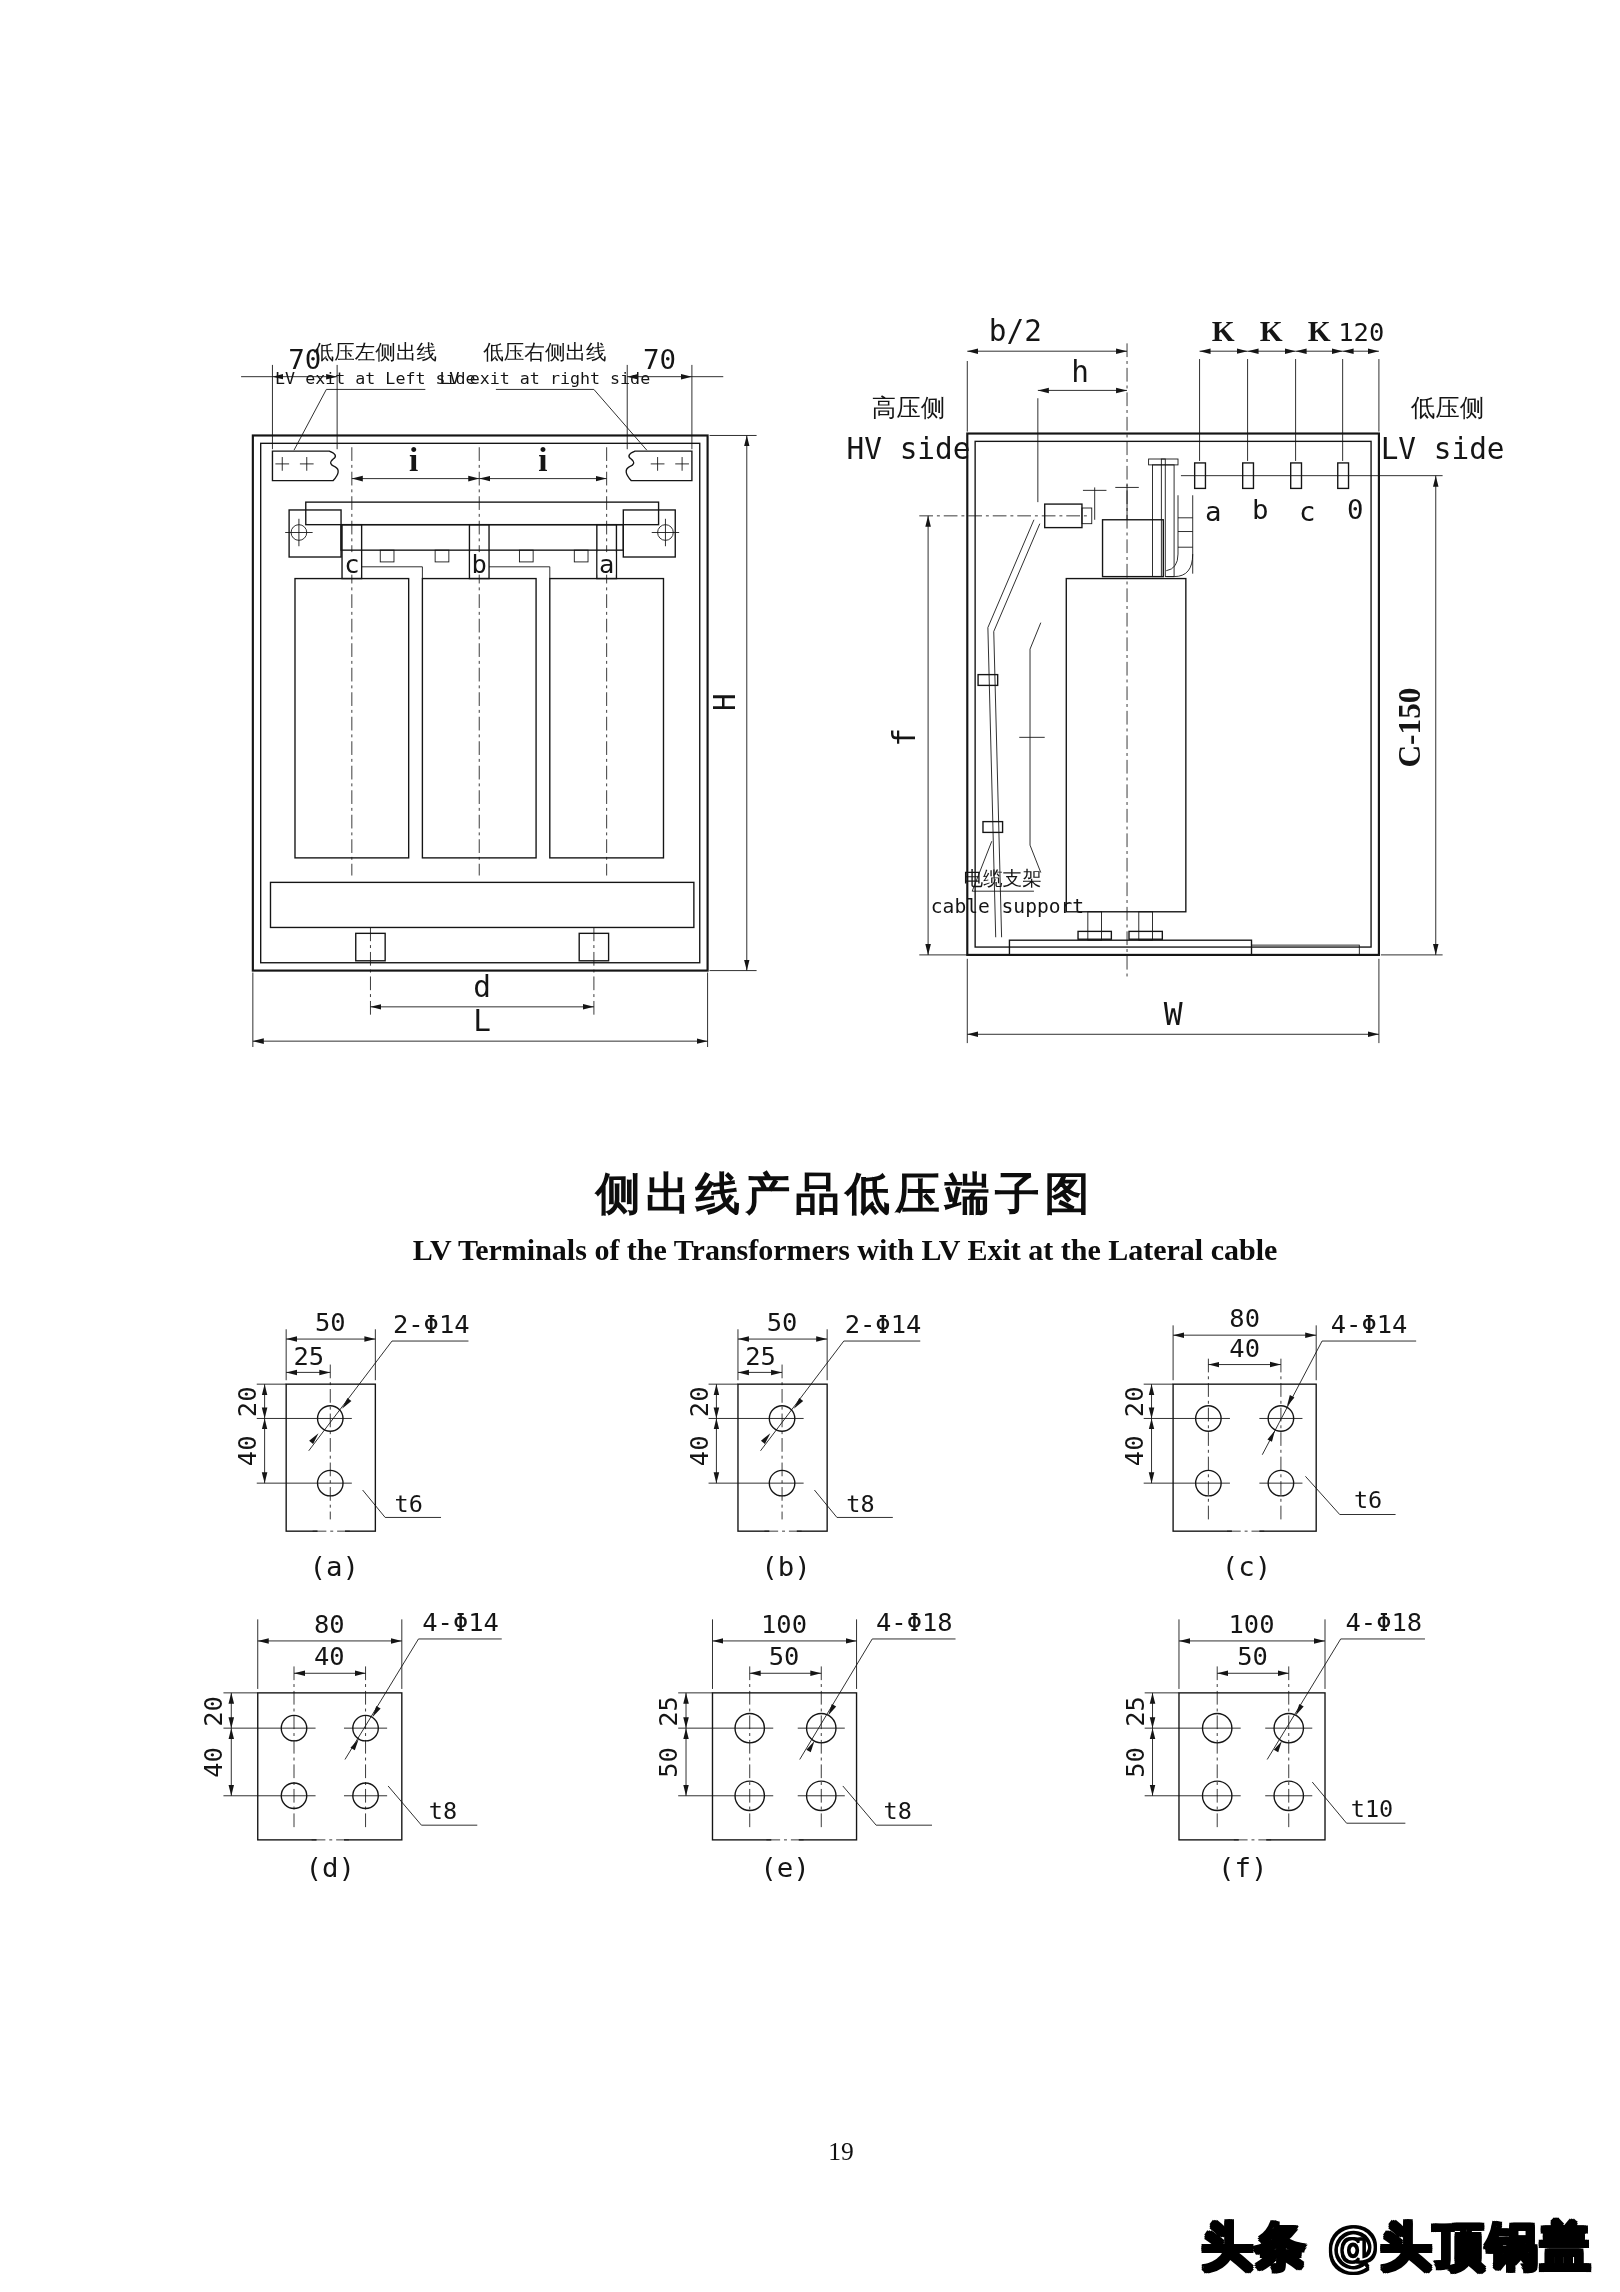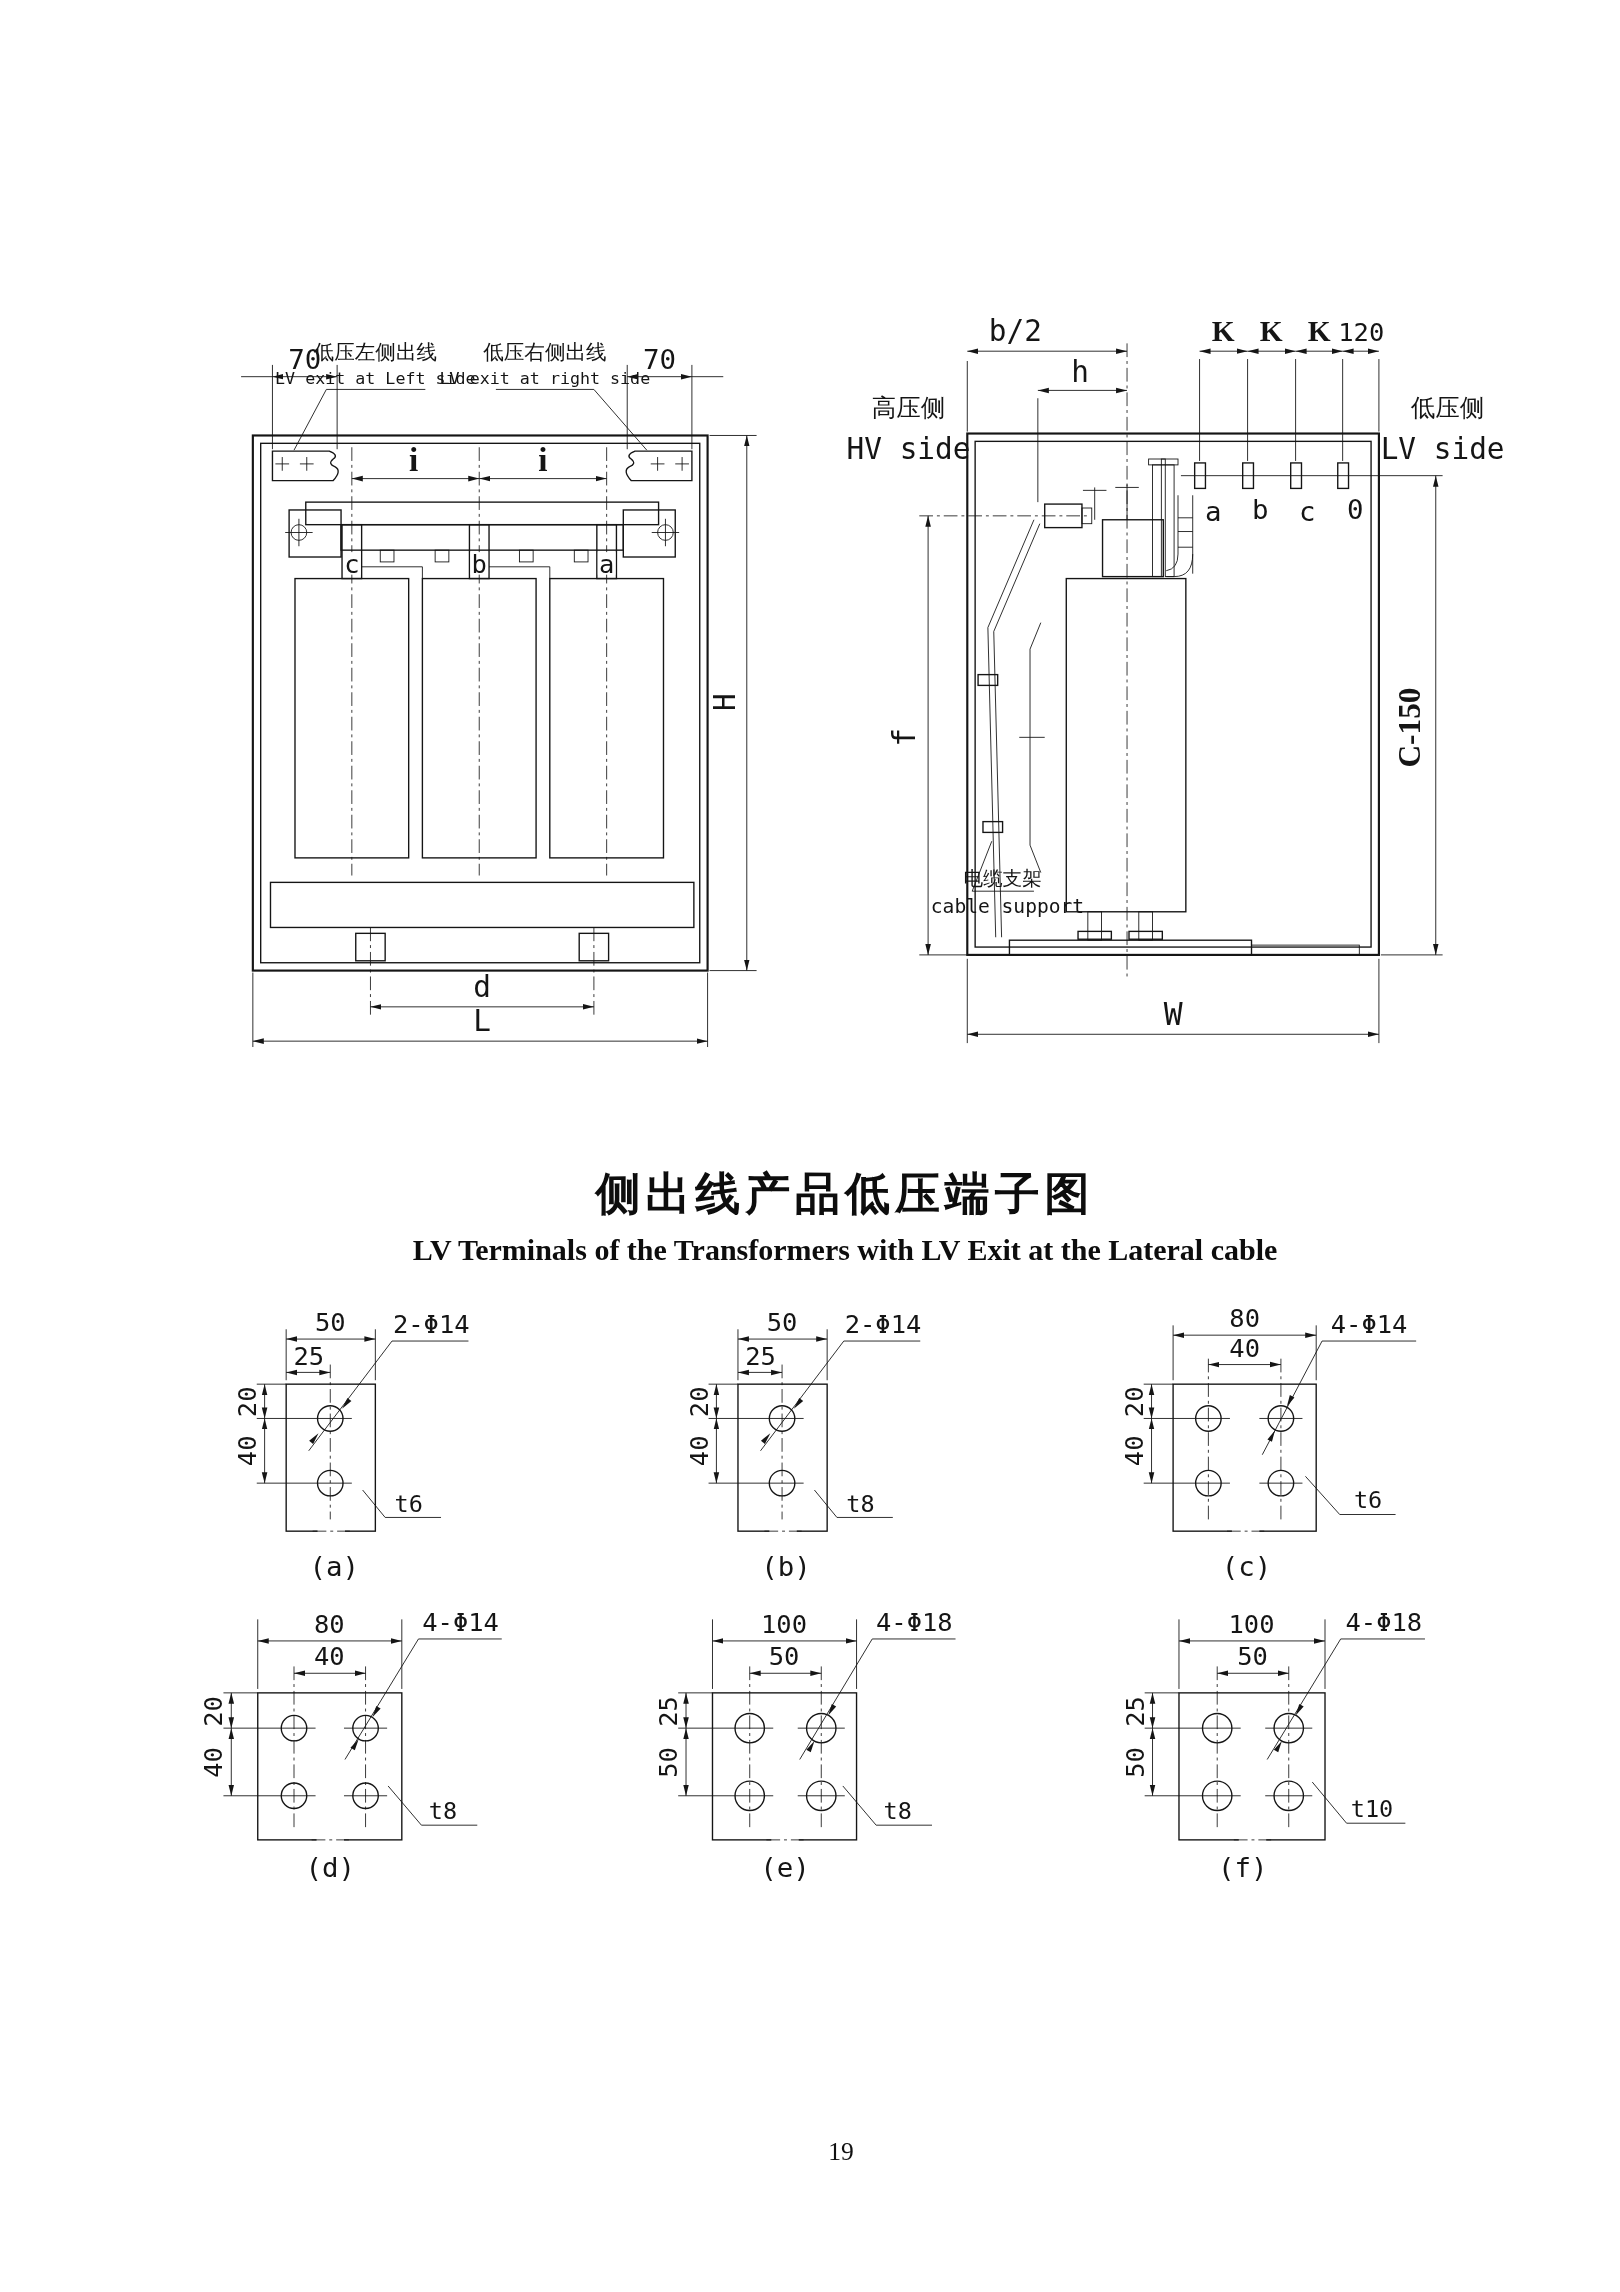--- a/index.html
+++ b/index.html
@@ -460,15 +460,16 @@
       <text class="tmono" font-size="28" text-anchor="middle" x="1268" y="1915">(f)</text>
     </g>
   </g>
 </svg>
 
   <div class="title-cn">侧出线产品低压端子图</div>
   <div class="title-en">LV Terminals of the Transformers with LV Exit at the Lateral cable</div>
 
   <div class="page-number">19</div>
 
+  <div class="watermark">头条 @头顶锅盖</div>
 
 </div>
 
 
 </body></html>

